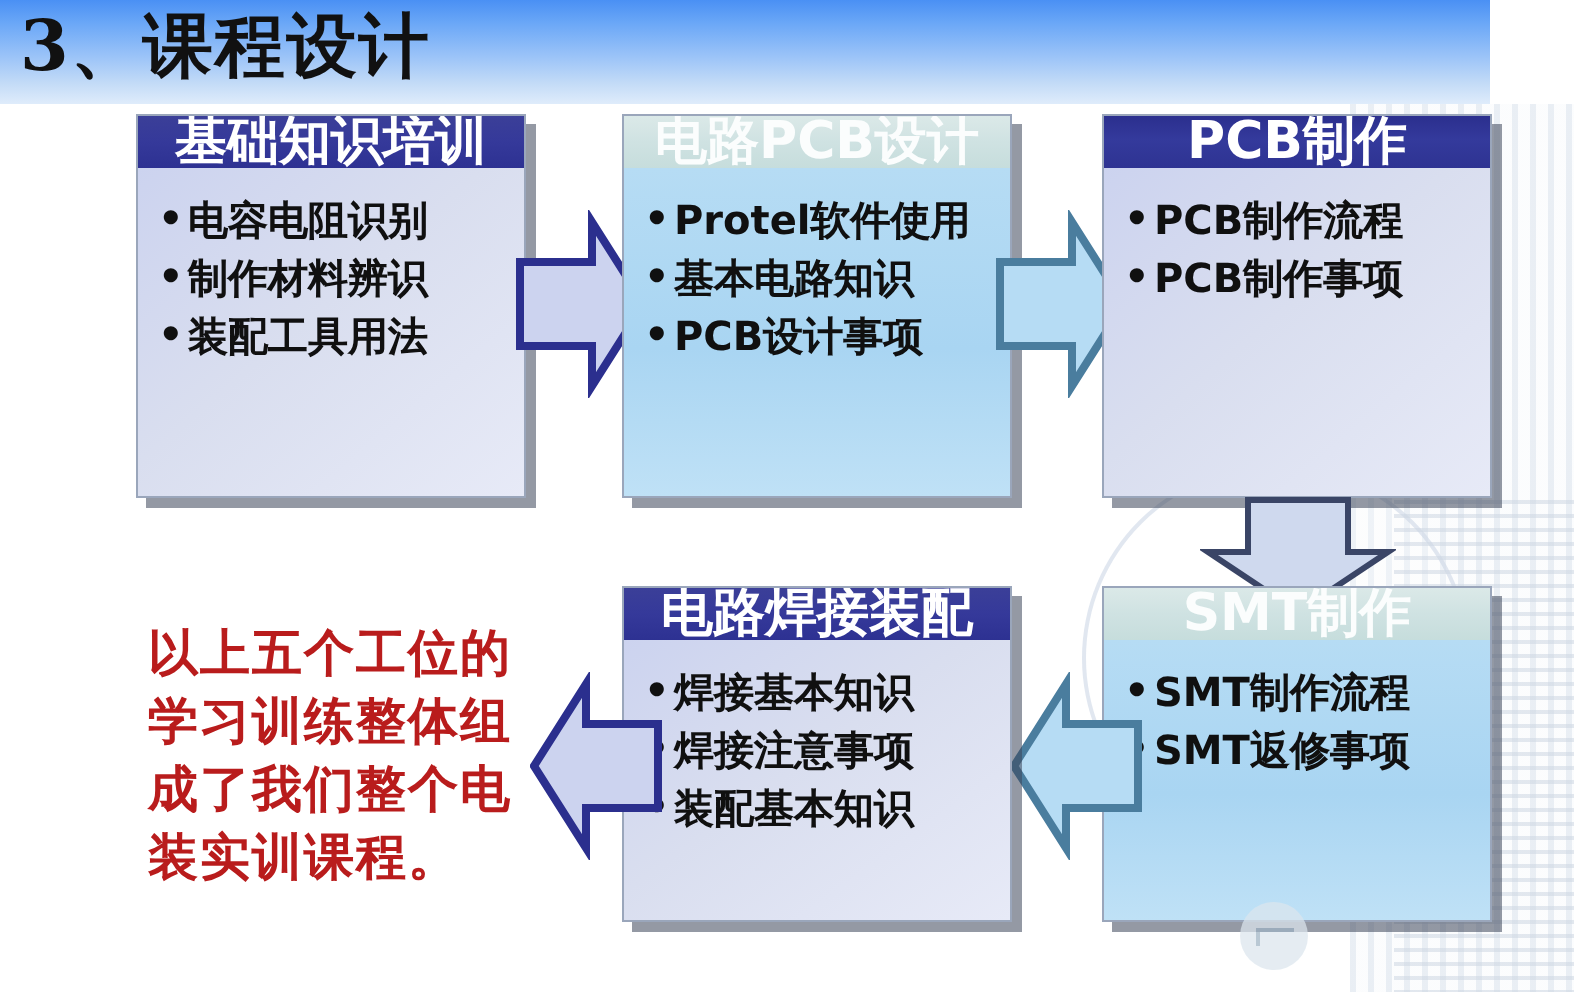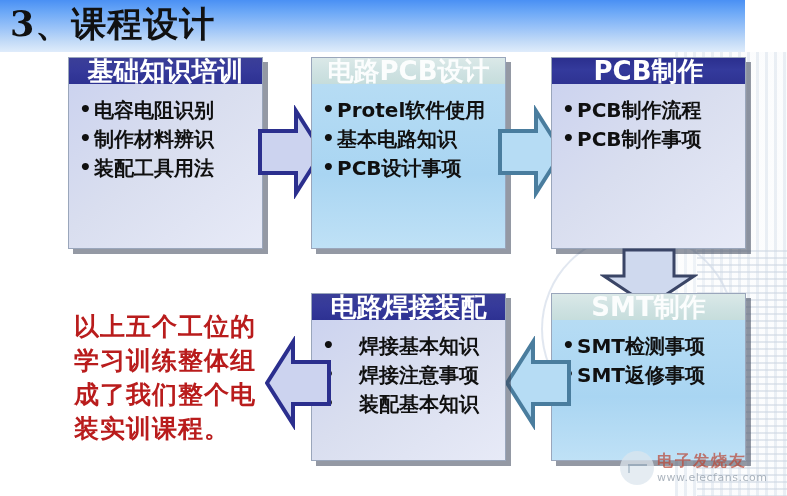--- a/index.html
+++ b/index.html
@@ -318,34 +318,34 @@
       <polygon points="24,2 74,2 74,28 94,28 49,58 4,28 24,28" fill="#cfd9ee" stroke="#3a4566" stroke-width="3" stroke-linejoin="miter"></polygon>
     </svg>
   </div>
 
   <div class="pbox" style="left:551px; top:293px; width:195px; height:168px;">
     <div class="shadow"></div>
     <div class="inner">
       <div class="bhead head-pale">SMT制作</div>
       <div class="bbody body-blue">
         <ul>
-          <li>SMT检测事项</li>
+          <li>SMT制作流程</li>
           <li>SMT返修事项</li>
         </ul>
       </div>
     </div>
   </div>
 
   <div class="arrow" style="left:505px; top:336px; width:66px; height:94px;">
     <svg width="66" height="94" viewBox="0 0 66 94">
       <polygon points="64,26 28,26 28,6 2,47 28,88 28,68 64,68" fill="#b6dcf4" stroke="#4a7d9e" stroke-width="4" stroke-linejoin="miter"></polygon>
     </svg>
   </div>
 
-  <div class="pbox" style="left:311px; top:293px; width:195px; height:168px;text-align:center;">
+  <div class="pbox" style="left:311px; top:293px; width:195px; height:168px;">
     <div class="shadow"></div>
     <div class="inner">
       <div class="bhead head-navy">电路焊接装配</div>
       <div class="bbody body-lav">
         <ul>
           <li>焊接基本知识</li>
           <li>焊接注意事项</li>
           <li>装配基本知识</li>
         </ul>
       </div>
@@ -355,19 +355,15 @@
   <div class="arrow" style="left:265px; top:336px; width:66px; height:94px;">
     <svg width="66" height="94" viewBox="0 0 66 94">
       <polygon points="64,26 28,26 28,6 2,47 28,88 28,68 64,68" fill="#ccd3ef" stroke="#2b2f8e" stroke-width="4" stroke-linejoin="miter"></polygon>
     </svg>
   </div>
 
   <div class="para">以上五个工位的学习训练整体组成了我们整个电装实训课程。</div>
 
   <div class="watermark">
     <div class="wm-logo"></div>
-    <div class="wm-text">
-      <span class="wm-cn">电子发烧友</span>
-      <span class="wm-url">www.elecfans.com</span>
-    </div>
   </div>
 
 </div>
 
 </body></html>

